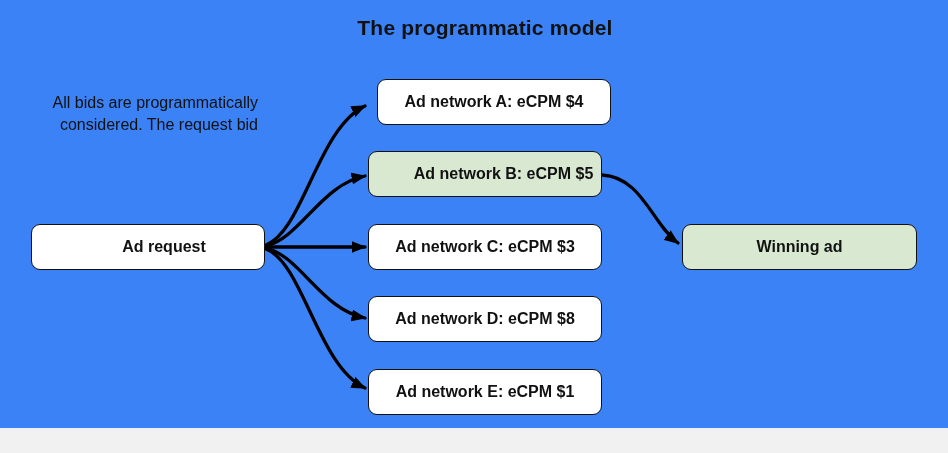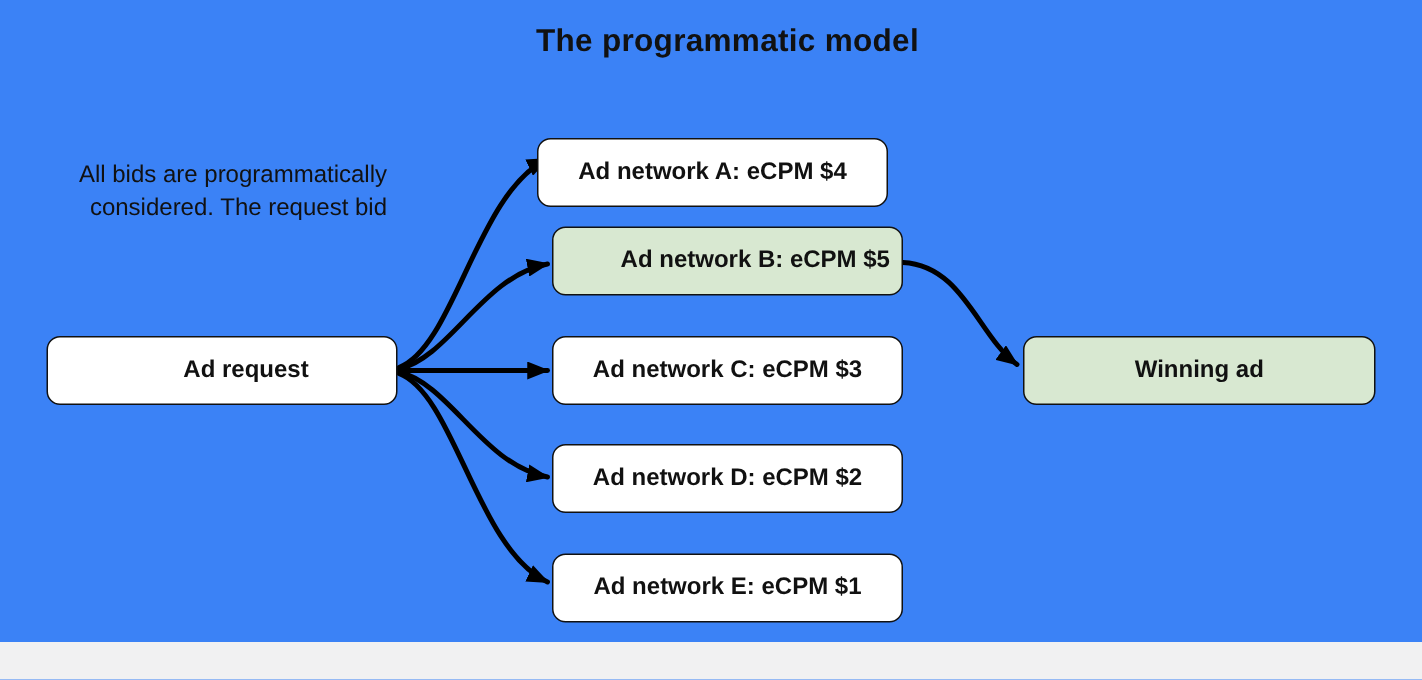--- a/index.html
+++ b/index.html
@@ -23,21 +23,21 @@
     margin: 0;
     text-align: center;
     transform: translateX(11px);
     font-size: 21px;
     font-weight: 700;
     color: #111;
     letter-spacing: 0.2px;
   }
   .note {
     position: absolute;
-    top: 106px;
+    top: 92px;
     right: 690px;
     text-align: right;
     font-size: 16px;
     line-height: 22px;
     color: #111;
     white-space: nowrap;
   }
   .arrows {
     position: absolute;
     top: 0;
@@ -61,21 +61,21 @@
     display: flex;
     align-items: center;
     justify-content: center;
     font-size: 16px;
     font-weight: 700;
     color: #111;
     white-space: nowrap;
   }
   .box.highlight { background: #d8e8d1; }
   .ad-request { left: 31px;  top: 224px; padding-left: 32px; }
-  .net-a      { left: 358px; top: 79px; margin-top: 13px;  }
+  .net-a      { left: 377px; top: 79px;  }
   .net-b      { left: 368px; top: 151px; padding-left: 37px; }
   .net-c      { left: 368px; top: 224px; }
   .net-d      { left: 368px; top: 296px; }
   .net-e      { left: 368px; top: 369px; }
   .winning    { left: 682px; top: 224px; width: 235px; }
 </style>
 </head>
 <body>
 
 <div class="canvas">
@@ -102,19 +102,19 @@
   </svg>
 
   <div class="box ad-request">Ad request</div>
 
   <div class="box net-a">Ad network A: eCPM $4</div>
 
   <div class="box net-b highlight">Ad network B: eCPM $5</div>
 
   <div class="box net-c">Ad network C: eCPM $3</div>
 
-  <div class="box net-d">Ad network D: eCPM $2</div>
+  <div class="box net-d">Ad network D: eCPM $8</div>
 
   <div class="box net-e">Ad network E: eCPM $1</div>
 
   <div class="box winning highlight">Winning ad</div>
 
 </div>
 
 </body></html>

